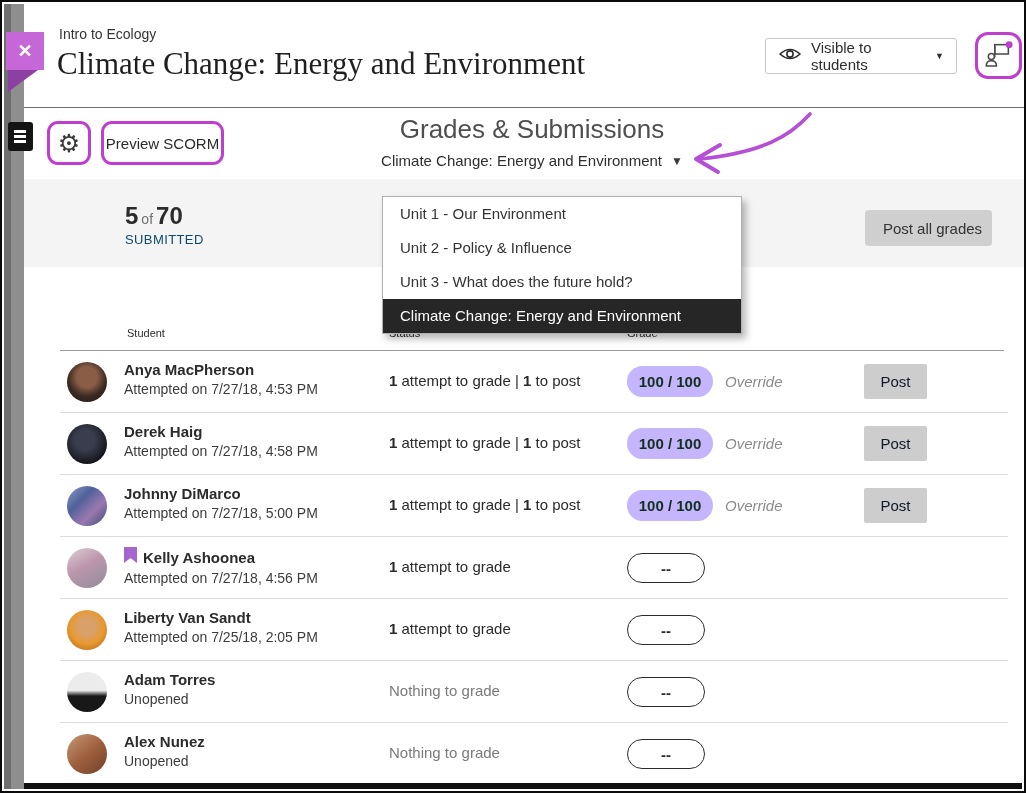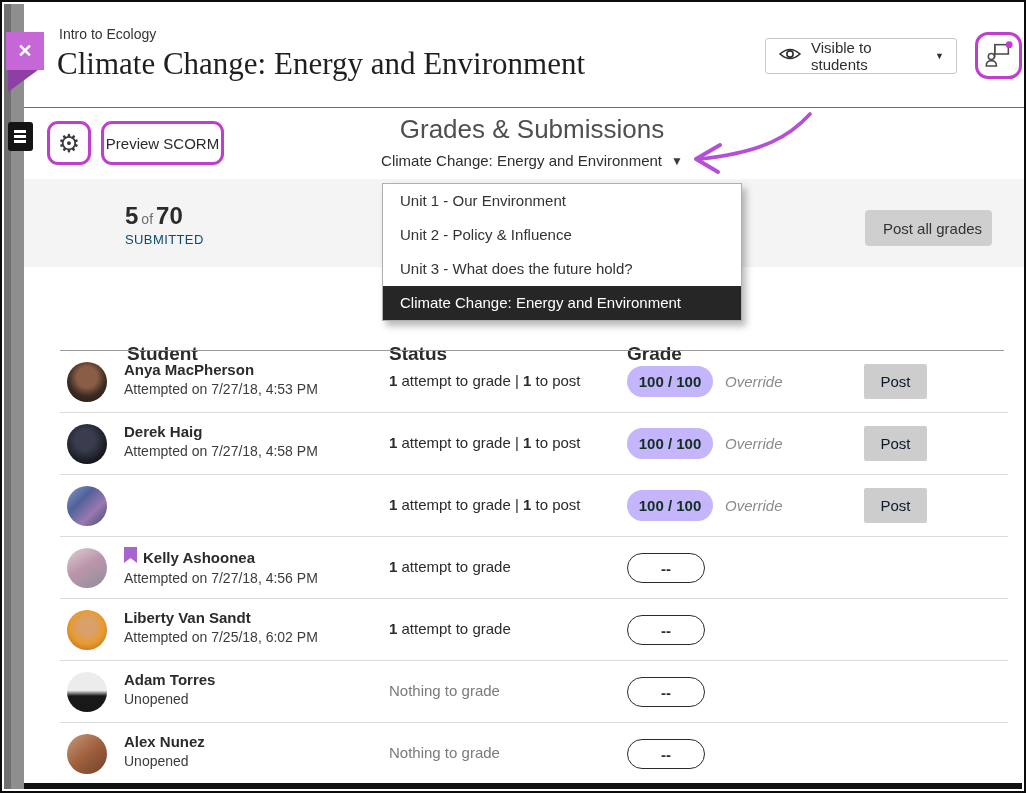--- a/index.html
+++ b/index.html
@@ -51,28 +51,28 @@
   .stats-strip { position:absolute; left:22px; right:0; top:177px; height:88px; background:#f5f4f4; }
   .stats-block { position:absolute; left:123px; top:200px; }
   .stats-line { font-size:24px; font-weight:bold; color:#2b2b2b; }
   .stats-line .of { font-size:14px; font-weight:normal; color:#6e6e6e; padding:0 3px; }
   .stats-sub { font-size:13px; color:#0c4a6e; letter-spacing:0.4px; margin-top:2px; }
   .post-all-btn { position:absolute; left:863px; top:208px; width:127px; height:36px;
     background:#cfcfcf; border:none; border-radius:4px; font-size:15px; color:#333;
     font-family:"Liberation Sans", sans-serif; cursor:pointer;padding-left:8px; }
 
   
-  .dropdown { position:absolute; left:380px; top:181px; width:360px; z-index:7;
+  .dropdown { position:absolute; left:380px; top:194px; width:360px; z-index:7;
     background:#fff; border:1px solid #b0b0b0; box-shadow:4px 5px 7px rgba(0,0,0,0.28); }
   .dropdown .item { height:34px; line-height:34px; padding-left:17px; font-size:15px;
     color:#333; cursor:pointer; white-space:nowrap; }
   .dropdown .item.selected { background:#262626; color:#fff; }
 
   
-  .col-head { position:absolute; top:325px; font-size:19px; font-weight:bold; color:#2b2b2b;margin-top:16px; }
+  .col-head { position:absolute; top:325px; font-size:11px; font-weight:normal; color:#2b2b2b; }
   .col-student { left:125px; } .col-status { left:387px; } .col-grade { left:625px; }
   .head-line { position:absolute; left:58px; right:20px; top:348px; height:1px; background:#9a9a9a; }
   .rows { position:absolute; left:58px; top:349px; width:948px; }
   .row { position:relative; height:62px; border-bottom:1px solid #dcdcdc; }
   .avatar { position:absolute; left:7px; top:11px; width:40px; height:40px; border-radius:50%; }
   .av1 { background:radial-gradient(circle at 50% 38%, #8a5d46 0 32%, #3a2a22 60%, #221812); }
   .av2 { background:radial-gradient(circle at 45% 40%, #3a3d4e 0 30%, #17181f 70%, #0c0c10); }
   .av3 { background:linear-gradient(135deg,#8a9ac8 0%,#50629a 35%,#9a78b0 65%,#3c4c72 100%); }
   .av4 { background:linear-gradient(150deg,#ddd0d4 0%,#bd95ab 45%,#8e8e9a 100%); }
   .av5 { background:radial-gradient(circle at 50% 42%, #d9a06a 0 28%, #e89a30 55%, #b06018); }
@@ -205,20 +205,26 @@
         <div class="sub">Attempted on 7/27/18, 4:58 PM</div>
       </div>
       <div class="status"><b>1</b><span> attempt to grade </span><span>| </span><b>1</b><span> to post</span></div>
       <div class="pill green">100 / 100</div>
       <div class="override">Override</div>
       <button class="post-btn">Post</button>
     </div>
 
     <div class="row">
       <div class="avatar av3"></div>
+      <div class="who">
+        <div class="name-line">
+            <span class="name">Johnny DiMarco</span>
+          </div>
+        <div class="sub">Attempted on 7/27/18, 5:00 PM</div>
+      </div>
       <div class="status"><b>1</b><span> attempt to grade </span><span>| </span><b>1</b><span> to post</span></div>
       <div class="pill green">100 / 100</div>
       <div class="override">Override</div>
       <button class="post-btn">Post</button>
     </div>
 
     <div class="row">
       <div class="avatar av4"></div>
       <div class="who">
         <div class="name-line">
@@ -234,21 +240,21 @@
       <div class="status"><b>1</b><span> attempt to grade</span></div>
       <div class="pill dash">--</div>
     </div>
 
     <div class="row">
       <div class="avatar av5"></div>
       <div class="who">
         <div class="name-line">
             <span class="name">Liberty Van Sandt</span>
           </div>
-        <div class="sub">Attempted on 7/25/18, 6:02 PM</div>
+        <div class="sub">Attempted on 7/25/18, 2:05 PM</div>
       </div>
       <div class="status"><b>1</b><span> attempt to grade</span></div>
       <div class="pill dash">--</div>
     </div>
 
     <div class="row">
       <div class="avatar av6"></div>
       <div class="who">
         <div class="name-line">
             <span class="name">Adam Torres</span>

